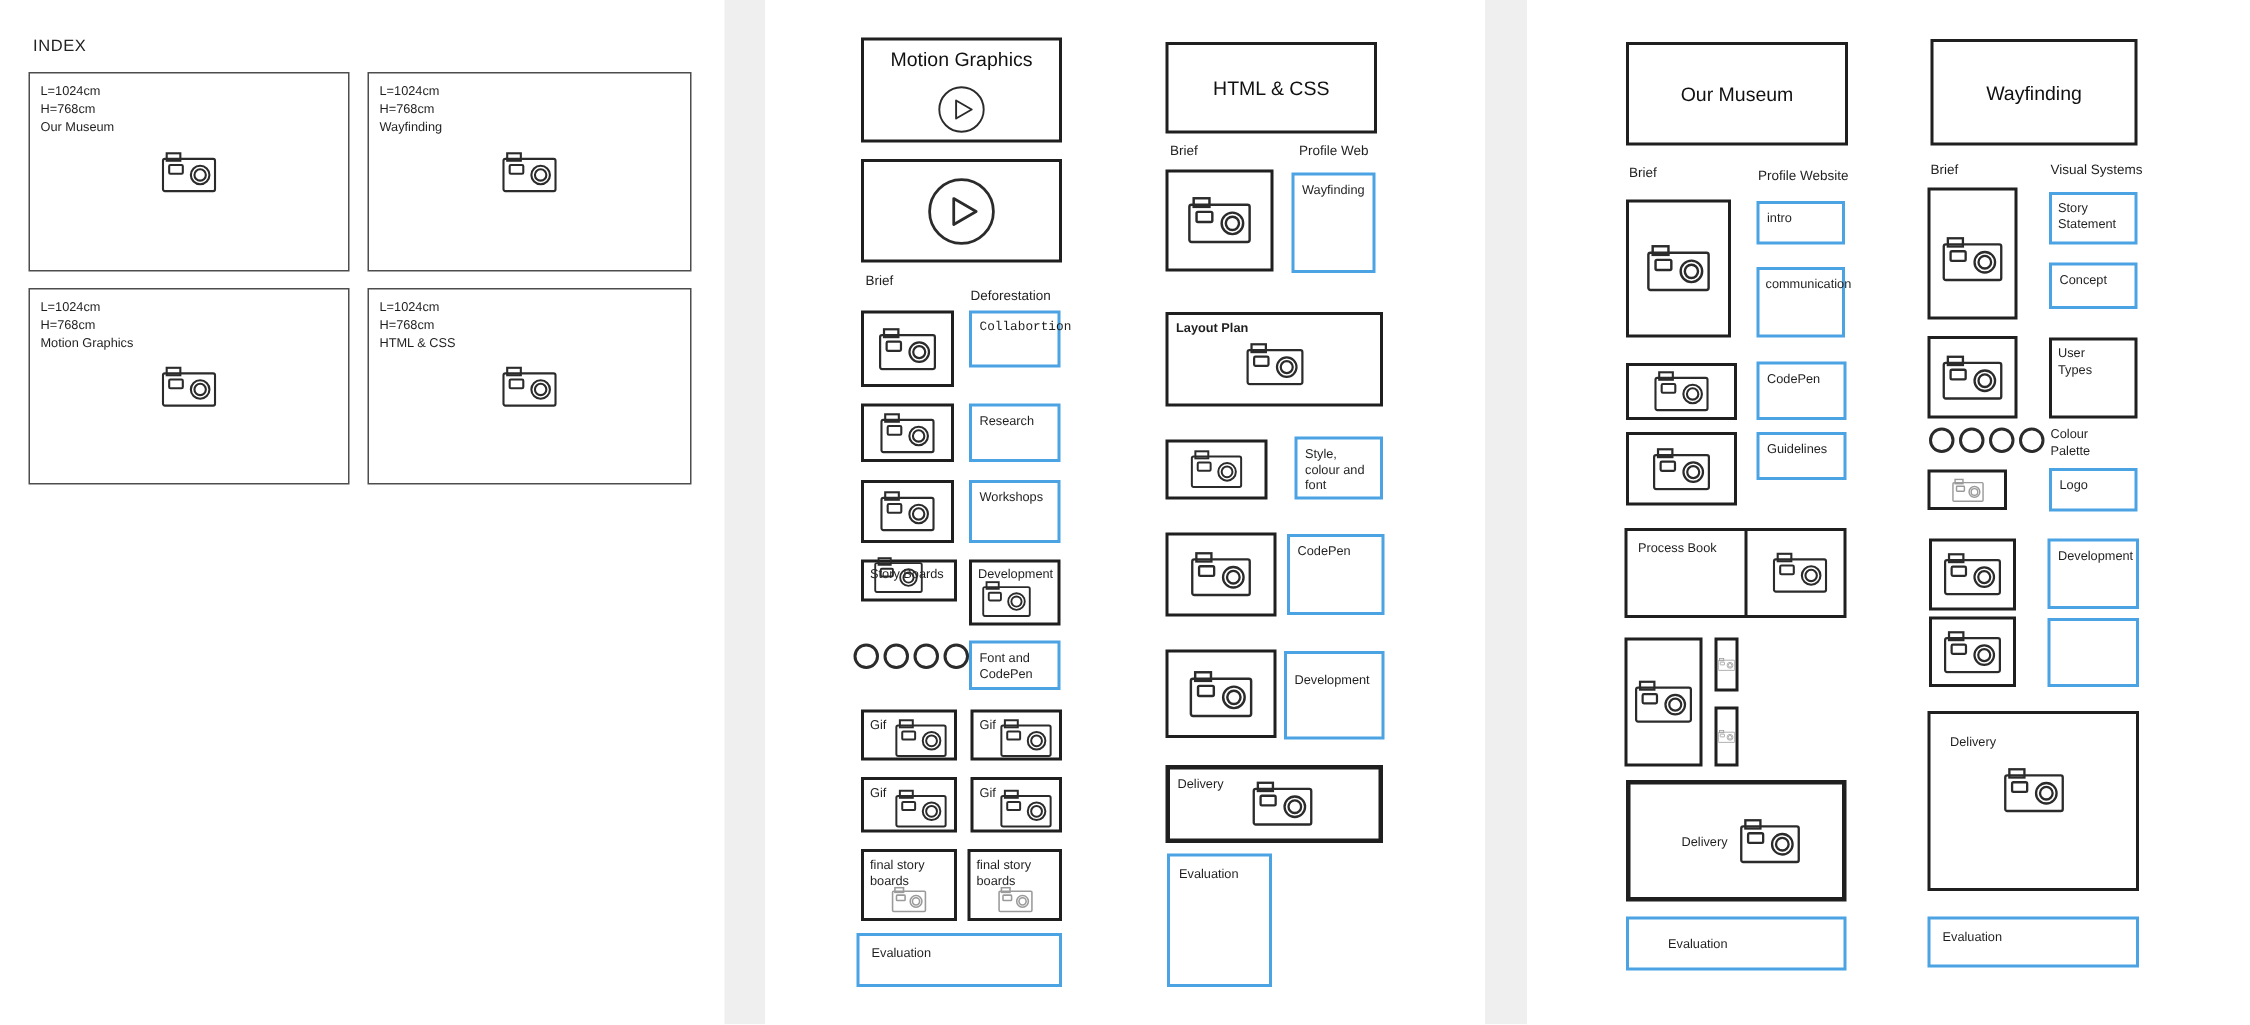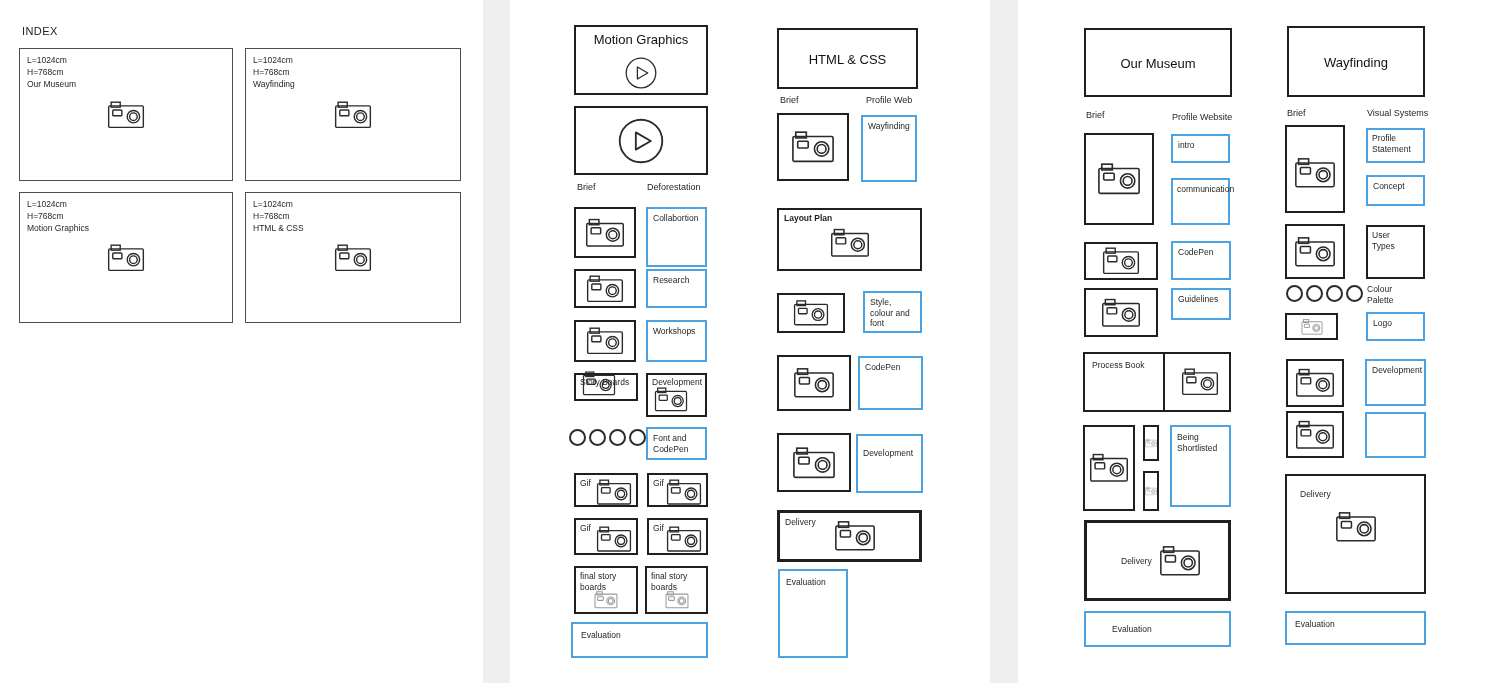--- a/index.html
+++ b/index.html
@@ -115,34 +115,34 @@
   <div class="box" style="left:574px;top:106px;width:134px;height:69px;">
     <span class="play center-xy" style="width:46px;">
         <svg viewBox="0 0 40 40" fill="none" stroke="#2b2b2b" stroke-width="1.6">
           <circle cx="20" cy="20" r="18.5"></circle>
           <path d="M15.5 12.5 L28.5 20 L15.5 27.5 Z" stroke-linejoin="round"></path>
         </svg>
       </span>
   </div>
 
   <div class="sec-lbl" style="left:577px;top:182px;">Brief</div>
-  <div class="sec-lbl" style="left:647px;top:182px;">Deforestation</div>
+  <div class="sec-lbl" style="left:647px;top:192px;">Deforestation</div>
 
   <div class="box" style="left:574px;top:207px;width:62px;height:51px;">
     <span class="cam center-xy" style="width:40px;">
         <svg viewBox="0 0 46 34" fill="none" stroke="#2b2b2b" stroke-width="1.7">
           <rect x="5" y="1.5" width="11" height="6"></rect>
           <rect x="2" y="6" width="42" height="26" rx="1.5"></rect>
           <rect x="7" y="11" width="11" height="7" rx="1"></rect>
           <circle cx="32" cy="19" r="7.5"></circle>
           <circle cx="32" cy="19" r="4.6"></circle>
         </svg>
       </span>
   </div>
-  <div class="box blue lbl pad" style="left:646px;top:207px;width:61px;height:60px;"><span>Collabortion</span></div>
+  <div class="box blue lbl pad" style="left:646px;top:207px;width:61px;height:38px;font-family:Liberation Mono, monospace;"><span>Collabortion</span></div>
 
   <div class="box" style="left:574px;top:269px;width:62px;height:39px;">
     <span class="cam center-xy" style="width:38px;">
         <svg viewBox="0 0 46 34" fill="none" stroke="#2b2b2b" stroke-width="1.7">
           <rect x="5" y="1.5" width="11" height="6"></rect>
           <rect x="2" y="6" width="42" height="26" rx="1.5"></rect>
           <rect x="7" y="11" width="11" height="7" rx="1"></rect>
           <circle cx="32" cy="19" r="7.5"></circle>
           <circle cx="32" cy="19" r="4.6"></circle>
         </svg>
@@ -454,23 +454,20 @@
     <span class="cam center-xy" style="width:12px;">
         <svg viewBox="0 0 46 34" fill="none" stroke="#9a9a9a" stroke-width="2">
           <rect x="5" y="1.5" width="11" height="6"></rect>
           <rect x="2" y="6" width="42" height="26" rx="1.5"></rect>
           <rect x="7" y="11" width="11" height="7" rx="1"></rect>
           <circle cx="32" cy="19" r="7.5"></circle>
           <circle cx="32" cy="19" r="4.6"></circle>
         </svg>
       </span>
   </div>
-  <div class="box blue lbl" style="left:1170px;top:425px;width:61px;height:82px;">
-    <div style="padding:5px 5px 0;">Being Shortlisted</div>
-  </div>
 
   <div class="box thick" style="left:1084px;top:520px;width:147px;height:81px;">
     <div class="lbl" style="position:absolute;left:34px;top:50%;transform:translateY(-50%);">Delivery</div>
     <span class="cam" style="position:absolute;left:66%;top:50%;transform:translate(-50%,-50%);width:42px;">
         <svg viewBox="0 0 46 34" fill="none" stroke="#2b2b2b" stroke-width="1.7">
           <rect x="5" y="1.5" width="11" height="6"></rect>
           <rect x="2" y="6" width="42" height="26" rx="1.5"></rect>
           <rect x="7" y="11" width="11" height="7" rx="1"></rect>
           <circle cx="32" cy="19" r="7.5"></circle>
           <circle cx="32" cy="19" r="4.6"></circle>
@@ -494,21 +491,21 @@
         <svg viewBox="0 0 46 34" fill="none" stroke="#2b2b2b" stroke-width="1.7">
           <rect x="5" y="1.5" width="11" height="6"></rect>
           <rect x="2" y="6" width="42" height="26" rx="1.5"></rect>
           <rect x="7" y="11" width="11" height="7" rx="1"></rect>
           <circle cx="32" cy="19" r="7.5"></circle>
           <circle cx="32" cy="19" r="4.6"></circle>
         </svg>
       </span>
   </div>
   <div class="box blue lbl" style="left:1366px;top:128px;width:59px;height:35px;">
-    <div style="padding:3px 4px 0;">Profile Statement</div>
+    <div style="padding:3px 4px 0;">Story Statement</div>
   </div>
   <div class="box blue lbl pad" style="left:1366px;top:175px;width:59px;height:31px;"><span>Concept</span></div>
 
   <div class="box" style="left:1285px;top:224px;width:60px;height:55px;">
     <span class="cam center-xy" style="width:42px;">
         <svg viewBox="0 0 46 34" fill="none" stroke="#2b2b2b" stroke-width="1.7">
           <rect x="5" y="1.5" width="11" height="6"></rect>
           <rect x="2" y="6" width="42" height="26" rx="1.5"></rect>
           <rect x="7" y="11" width="11" height="7" rx="1"></rect>
           <circle cx="32" cy="19" r="7.5"></circle>

